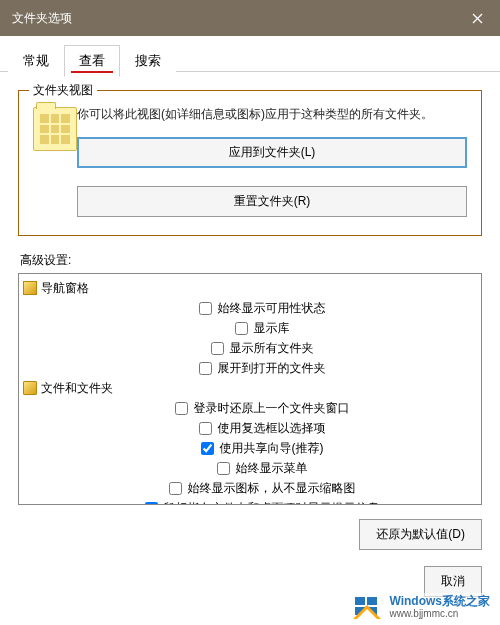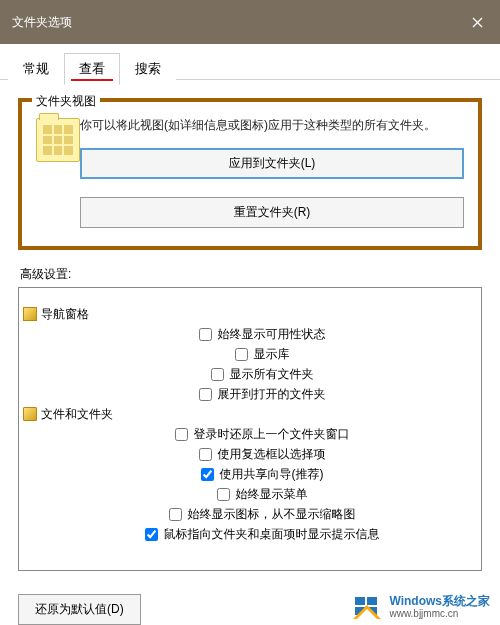--- a/index.html
+++ b/index.html
@@ -1,46 +1,46 @@
 <!DOCTYPE html>
 <html><head>
   <meta charset="utf-8">
   <style>
     * { box-sizing: border-box; margin: 0; padding: 0; }
     body { font-family: "Microsoft YaHei", Arial, sans-serif; font-size: 12px; background: #fff; width: 500px; height: 625px; overflow: hidden; position: relative; }
-    .titlebar { background: #7a6f5f; color: #fff; height: 44px; display: flex; align-items: center; justify-content: space-between; padding-left: 12px; }
+    .titlebar { background: #7a6f5f; color: #fff; height: 36px; display: flex; align-items: center; justify-content: space-between; padding-left: 12px; }
     .titlebar .close { width: 45px; height: 30px; display: flex; align-items: center; justify-content: center; font-size: 14px; }
     .close svg { stroke: #fff; }
     .tabs { display: flex; align-items: flex-start; padding: 8px 8px 0 8px; border-bottom: 1px solid #d0d0d0; height: 36px; position: relative; }
     .tab { padding: 6px 14px; border: 1px solid transparent; border-bottom: none; position: relative; bottom: -1px; background: #fff; font-size: 13px; }
     .tab.active { border-color: #d0d0d0; border-bottom: 1px solid #fff; z-index: 2; }
     .tab.underline::after { content: ''; position: absolute; left: 6px; right: 6px; bottom: 3px; height: 2px; background: #d01616; }
     .content { padding: 14px 18px 10px 18px; }
-    .groupbox { border: 4px solid #a16207; padding: 14px 14px 18px 14px; margin-top: 4px; position: relative; }
+    .groupbox { border: 1px solid #a16207; padding: 14px 14px 18px 14px; margin-top: 4px; position: relative; }
     .groupbox .legend { position: absolute; top: -9px; left: 10px; background: #fff; padding: 0 4px; font-size: 12px; }
     .view-row { display: flex; }
     .folder-icon { width: 44px; height: 44px; background: #fff3b0; border: 1px solid #d4b84a; border-radius: 2px; position: relative; flex-shrink: 0; margin-top: 2px; }
     .folder-icon::before { content: ''; position: absolute; top: -6px; left: 2px; width: 18px; height: 6px; background: #fff3b0; border: 1px solid #d4b84a; border-bottom: none; border-radius: 2px 2px 0 0; }
     .folder-icon .grid { position: absolute; top: 6px; left: 6px; right: 6px; bottom: 6px; display: grid; grid-template-columns: repeat(3,1fr); grid-template-rows: repeat(3,1fr); gap: 2px; }
     .folder-icon .grid div { background: #e7cf6f; }
     .view-text { flex: 1; }
     .view-desc { font-size: 12px; line-height: 1.5; color: #222; }
     .view-buttons { display: flex; gap: 18px; margin-top: 14px; flex-direction: column; }
     .btn { border: 1px solid #999; background: #f5f5f5; padding: 6px 16px; font-size: 12px; min-width: 120px; text-align: center; cursor: default; }
     .btn.hl { border: 2px solid #5a9fd4; padding: 5px 15px; }
     .adv-label { margin: 16px 0 4px 2px; font-size: 12px; }
-    .treebox { border: 1px solid #888; height: 284px; overflow-y: scroll; padding: 16px 2px; background: #fff; }
+    .treebox { border: 1px solid #888; height: 232px; overflow-y: scroll; padding: 4px 2px; background: #fff; }
     .tree-item { display: flex; align-items: center; padding: 1px 0 1px 4px; font-size: 12px; line-height: 18px; }
     .tree-item.group { padding-left: 2px; }
     .tree-item.child { padding-left: 24px; justify-content: center; }
     .tree-item input[type=checkbox] { margin-right: 6px; width: 13px; height: 13px; }
     .group-icon { width: 14px; height: 14px; margin-right: 4px; display: inline-block; }
     .group-icon.nav { background: linear-gradient(135deg,#ffe27a,#d4a017); border: 1px solid #b8860b; }
     .group-icon.files { background: linear-gradient(135deg,#ffe27a,#d4a017); border: 1px solid #b8860b; border-radius: 1px; }
-    .restore-row { display: flex; justify-content: flex-start; margin-top: 23px; }
+    .restore-row { display: flex; justify-content: flex-end; margin-top: 14px; }
     .bottom-buttons { display: flex; justify-content: flex-end; gap: 8px; padding: 0 18px 12px 18px; margin-top: 6px; }
     .watermark { position: absolute; right: 6px; bottom: 4px; display: flex; align-items: center; gap: 8px; opacity: 0.95; background: rgba(255,255,255,0.6); padding: 2px 4px; }
     .wm-icon { width: 28px; height: 24px; }
     .wm-text { line-height: 1.1; }
     .wm-text .t1 { font-size: 12px; color: #1a6fb8; font-weight: bold; }
     .wm-text .t2 { font-size: 10px; color: #555; }
     
     .treebox::-webkit-scrollbar { width: 16px; }
     .treebox::-webkit-scrollbar-thumb { background: #c7c7c7; border: 1px solid #aaa; }
     .treebox::-webkit-scrollbar-track { background: #f0f0f0; }

